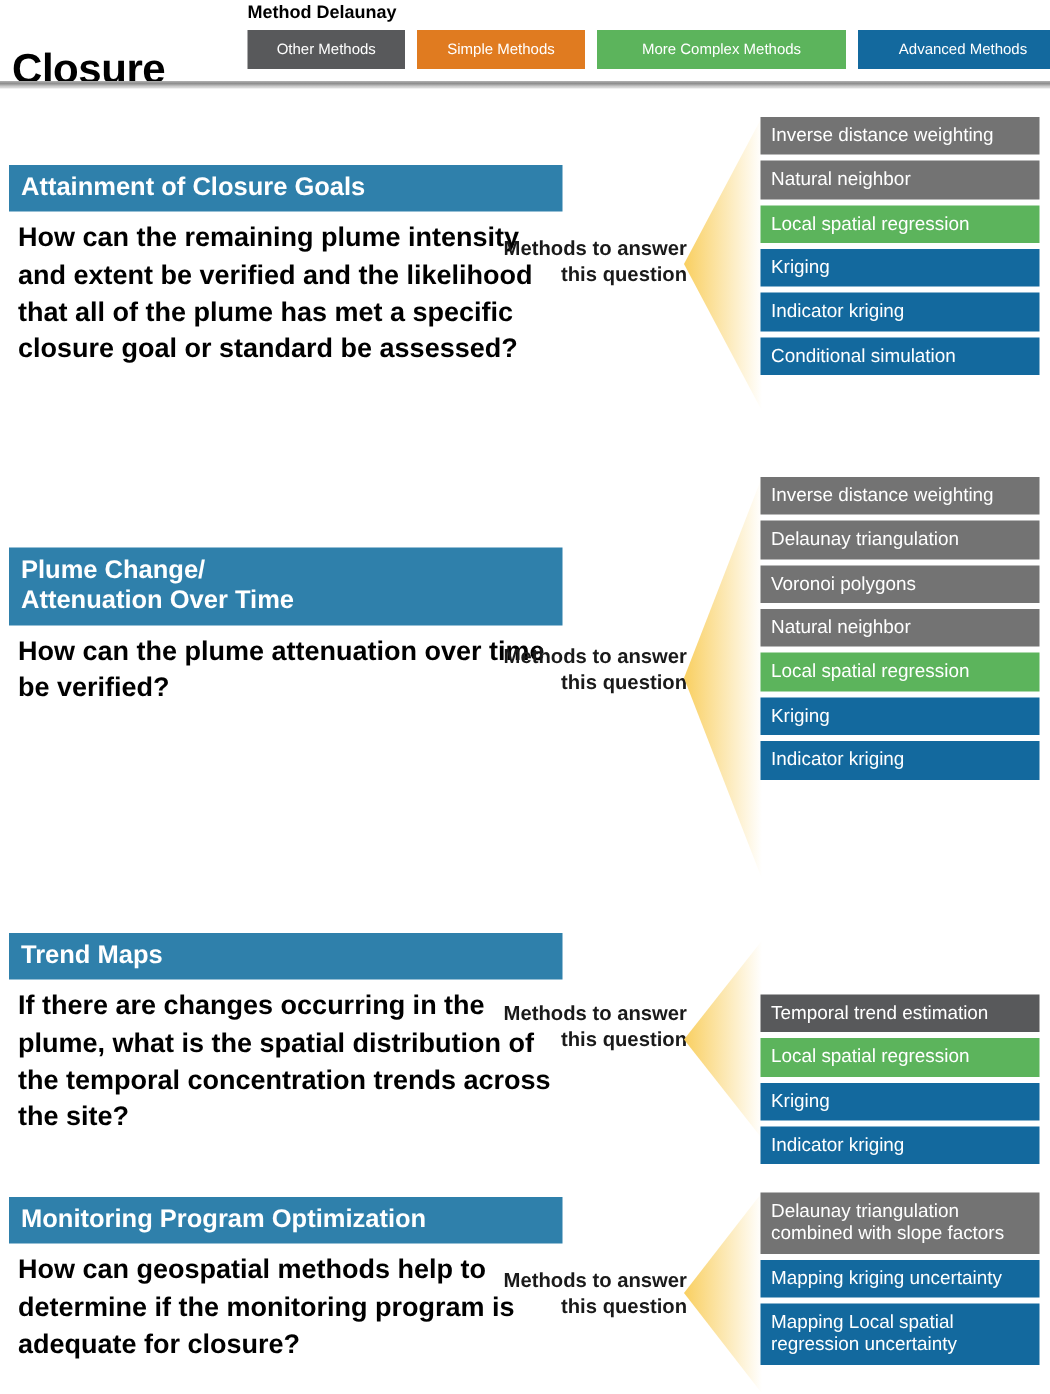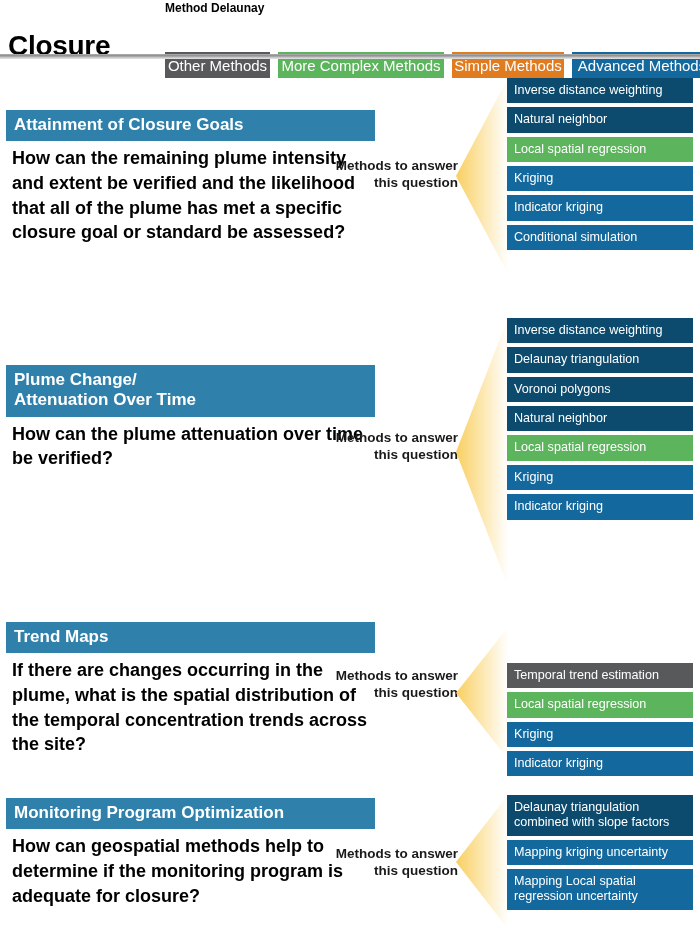--- a/index.html
+++ b/index.html
@@ -47,25 +47,24 @@
     top: 20px;
     display: flex;
     gap: 8px;
   }
   .legend-chip {
     height: 26px;
     display: flex;
     align-items: center;
     justify-content: center;
     color: #ffffff;
-    font-size: 15px;
+    font-size: 10px;
     padding: 12px 9px;
     box-sizing: border-box;
     white-space: nowrap;
-    margin-top: 32px;
   }
   #divider {
     position: absolute;
     left: 0;
     top: 54px;
     width: 700px;
     height: 5px;
     background: linear-gradient(to bottom, #b0b0b0 0%, #8e8e8e 35%, #c9c9c9 70%, #e3e3e3 100%);
   }
 
@@ -125,34 +124,34 @@
   .method-bar {
     color: #ffffff;
     font-size: 12.6px;
     line-height: 1.22;
     padding: 5px 0 5px 7px;
     box-sizing: border-box;
     margin-bottom: 4px;
     white-space: pre-line;
   }
   .m-other   { background: #58595b; }
-  .m-simple  { background: #0c4a6e; }
+  .m-simple  { background: #737373; }
   .m-complex { background: #5cb45c; }
   .m-adv     { background: #13699e; }
 </style>
 </head>
 <body>
 
 <div id="header">
   <div id="page-title">Closure</div>
   <div id="legend-label">Method Delaunay</div>
   <div id="legend-buttons">
       <div class="legend-chip m-other" style="background: rgb(88, 89, 91); width: 105px;">Other Methods</div>
+      <div class="legend-chip m-simple" style="background: rgb(224, 123, 32); width: 112px;">Simple Methods</div>
       <div class="legend-chip m-complex" style="background: rgb(92, 180, 92); width: 166px;">More Complex Methods</div>
-      <div class="legend-chip m-simple" style="background: rgb(224, 123, 32); width: 112px;">Simple Methods</div>
       <div class="legend-chip m-adv" style="background: rgb(19, 105, 158); width: 140px;">Advanced Methods</div>
     </div>
 </div>
 <div id="divider"></div>
 
 <div id="sections-root">
     <div class="section" style="top: 0px;">
       <div class="q-block" style="top: 110px;">
         <div class="q-header" style="min-height: 26px; white-space: pre-line;">Attainment of Closure Goals</div>
         <div class="q-text">How can the remaining plume intensity and extent be verified and the likelihood that all of the plume has met a specific closure goal or standard be assessed?</div>

